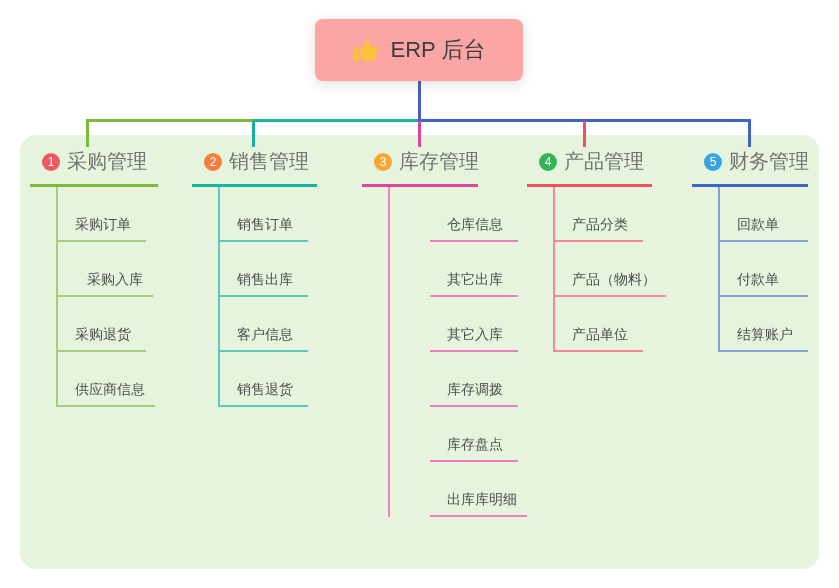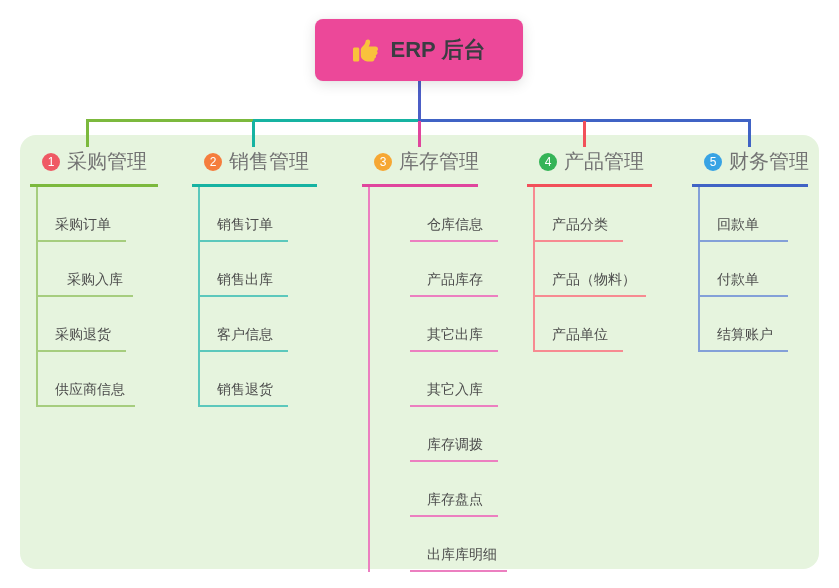--- a/index.html
+++ b/index.html
@@ -3,42 +3,42 @@
 <meta charset="utf-8">
 <style>
   * { margin:0; padding:0; box-sizing:border-box; }
   body { background:#fff; font-family:"Liberation Sans","DejaVu Sans",sans-serif; }
   .canvas { position:relative; width:839px; height:588px; background:#ffffff; overflow:hidden; }
 
   .panel { position:absolute; left:20px; top:135px; width:799px; height:434px; border-radius:16px; }
 
   .root-node {
     position:absolute; left:315px; top:19px; width:208px; height:62px;
-    background:#ec4899; border-radius:8px;
+    background:#fca5a5; border-radius:8px;
     box-shadow:0 3px 14px rgba(0,0,0,.12), 0 0 2px rgba(0,0,0,.06);
     display:flex; align-items:center; justify-content:center; gap:13px;
-    font-size:22px; color:#3a3d42; z-index:3;font-weight:bold;
+    font-size:22px; color:#3a3d42; z-index:3;
   }
   .root-node .ticon { display:flex; }
 
   .line { position:absolute; z-index:1; }
 
   .branch { position:absolute; top:146px; z-index:2; }
   .branch-header {
     display:flex; align-items:center; gap:7px;
     padding:2px 0 9px 12px; border-bottom:3px solid #999;
   }
   .badge {
     width:18px; height:18px; border-radius:50%; flex-shrink:0;
     display:flex; align-items:center; justify-content:center;
     color:#fff; font-size:12px; line-height:1;
   }
   .branch-title { font-size:20px; color:#737373; white-space:nowrap; }
 
-  .children { margin-left:6px; border-left:2px solid #6d28d9; }
+  .children { margin-left:26px; border-left:2px solid #6d28d9; }
   .child {
     height:55px; width:fit-content; min-width:88px;
     padding:0 10px 6px 17px; border-bottom:2px solid #ccc;
     display:flex; align-items:flex-end;
   }
   .child-label { font-size:14px; color:#4d4d4d; white-space:nowrap; }
 </style>
 </head>
 <body>
 
@@ -110,23 +110,20 @@
   <div class="branch" style="left:362px">
     <div class="branch-header" style="width: 116px; border-bottom-color: rgb(224, 69, 157);">
       <span class="badge" style="background-color: rgb(246, 167, 51);">3</span>
       <span class="branch-title">库存管理</span>
     </div>
     <div class="children" style="border-left-color: rgb(236, 127, 192); padding-left: 40px;">
       <div class="child" style="border-bottom-color: rgb(236, 127, 192);">
           <span class="child-label">仓库信息</span>
         </div>
       <div class="child" style="border-bottom-color: rgb(236, 127, 192);">
-          <span class="child-label">产品库存</span>
-        </div>
-      <div class="child" style="border-bottom-color: rgb(236, 127, 192);">
           <span class="child-label">其它出库</span>
         </div>
       <div class="child" style="border-bottom-color: rgb(236, 127, 192);">
           <span class="child-label">其它入库</span>
         </div>
       <div class="child" style="border-bottom-color: rgb(236, 127, 192);">
           <span class="child-label">库存调拨</span>
         </div>
       <div class="child" style="border-bottom-color: rgb(236, 127, 192);">
           <span class="child-label">库存盘点</span>

